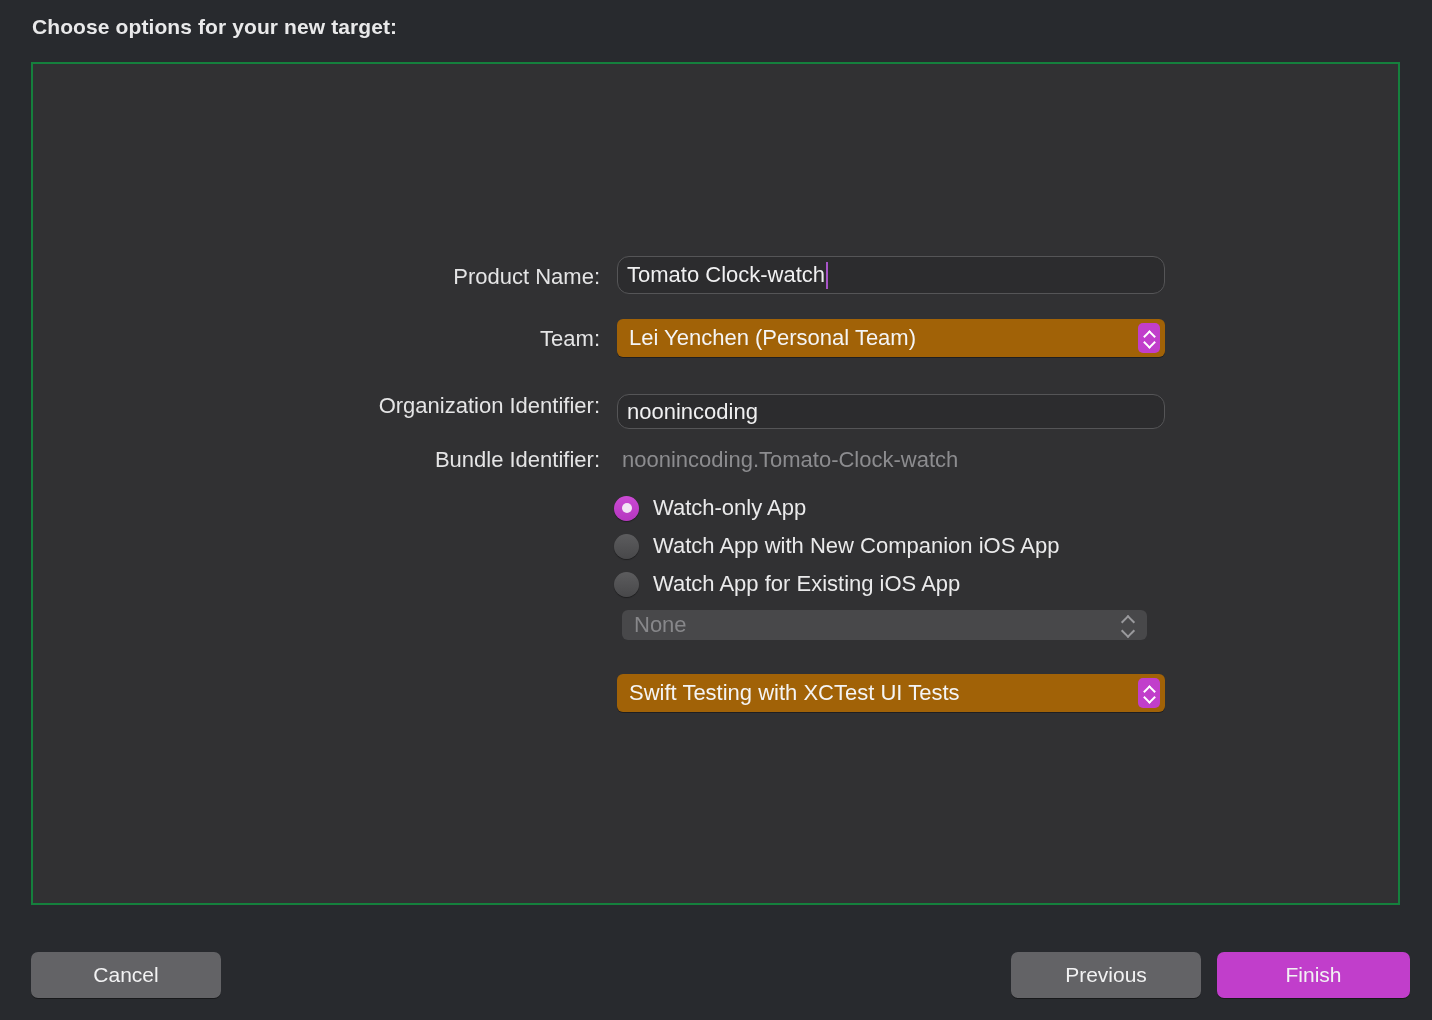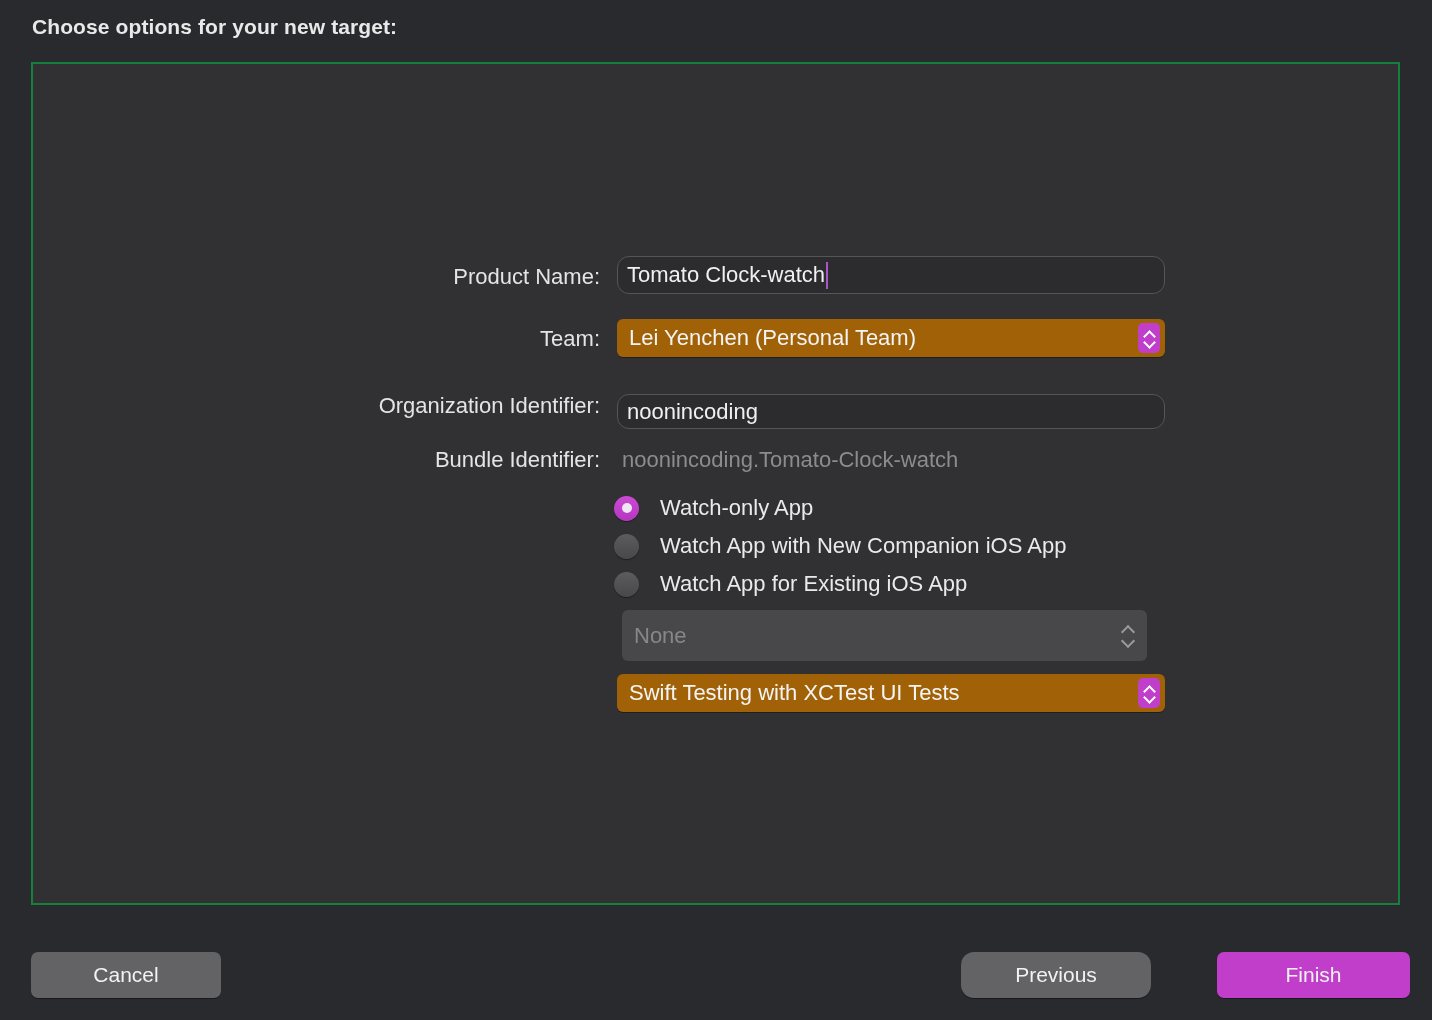--- a/index.html
+++ b/index.html
@@ -172,21 +172,20 @@
     border-right: 2px solid #9a9a9d;
     border-bottom: 2px solid #9a9a9d;
     top: -2px;
   }
 
   
   .radio-row {
     position: absolute;
     display: flex;
     align-items: center;
-    gap: 7px;
   }
   .radio {
     width: 25px;
     height: 25px;
     border-radius: 50%;
     background: linear-gradient(180deg, #5c5c5e 0%, #48484a 100%);
     box-shadow: 0 1px 1px rgba(0,0,0,0.4);
     flex: none;
     position: relative;
   }
@@ -272,36 +271,36 @@
   <div class="radio-row" style="left:581px; top:469px;">
     <span class="radio"></span>
     <span class="radio-label">Watch App with New Companion iOS App</span>
   </div>
 
   <div class="radio-row" style="left:581px; top:507px;">
     <span class="radio"></span>
     <span class="radio-label">Watch App for Existing iOS App</span>
   </div>
 
-  <div class="popup disabled" style="left:589px; top:546px; width:525px; height:51px;">
+  <div class="popup disabled" style="left:589px; top:546px; width:525px; height:30px;">
     <span>None</span>
     <span class="stepper-plain">
       <span class="chev up"></span>
       <span class="chev down"></span>
     </span>
   </div>
 
 
   <div class="popup" style="left:584px; top:610px; width:548px; height:38px;">
     <span>Swift Testing with XCTest UI Tests</span>
     <span class="stepper">
       <span class="chev up"></span>
       <span class="chev down"></span>
     </span>
   </div>
 
 </div>
 
 <div class="btn" style="left:31px; top:952px; width:190px;">Cancel</div>
 
-<div class="btn" style="left:961px; top:952px; width:190px;border-radius:13px;">Previous</div>
+<div class="btn" style="left:1011px; top:952px; width:190px;">Previous</div>
 
 <div class="btn primary" style="left:1217px; top:952px; width:193px;">Finish</div>
 
 </body></html>

